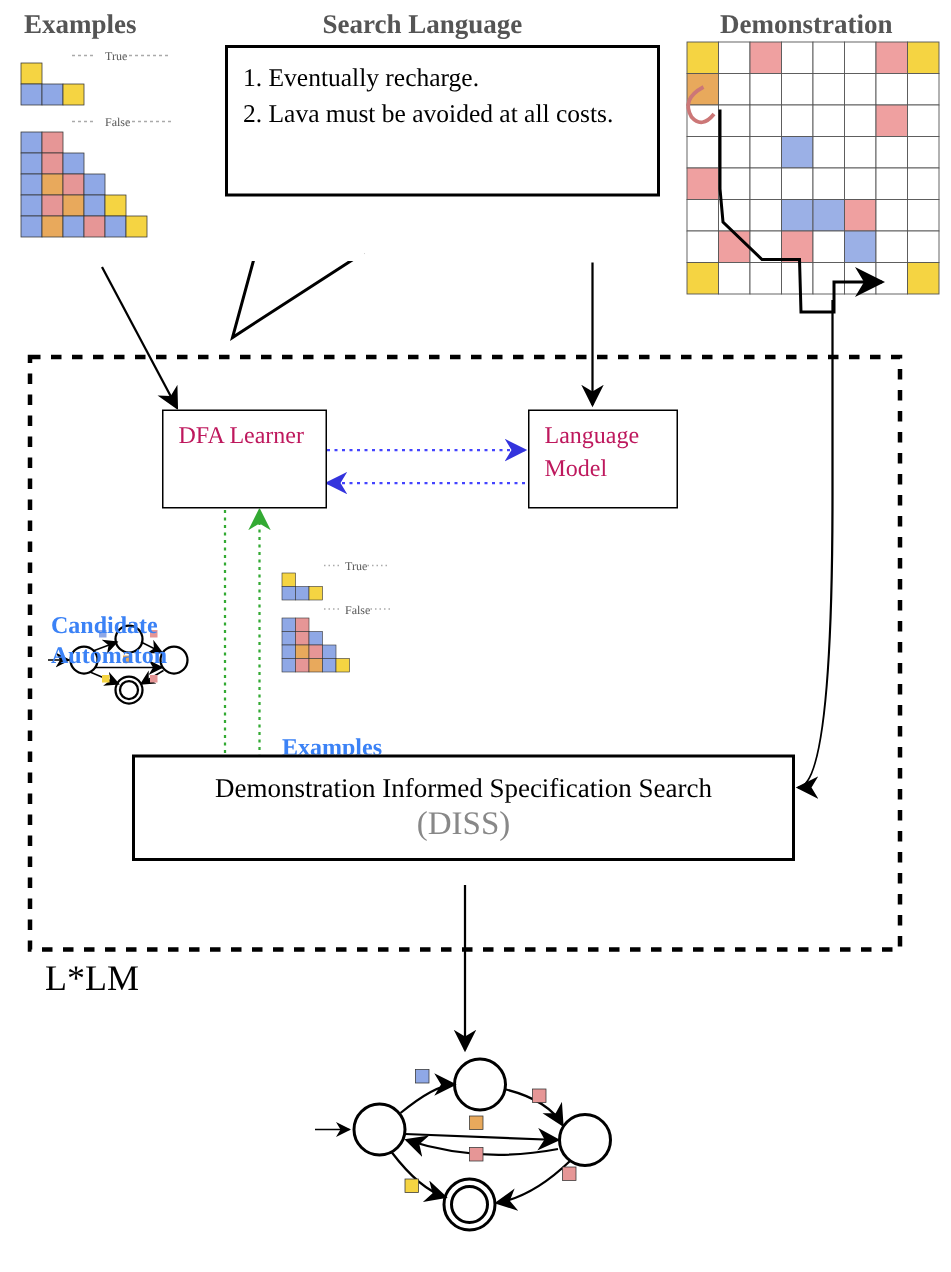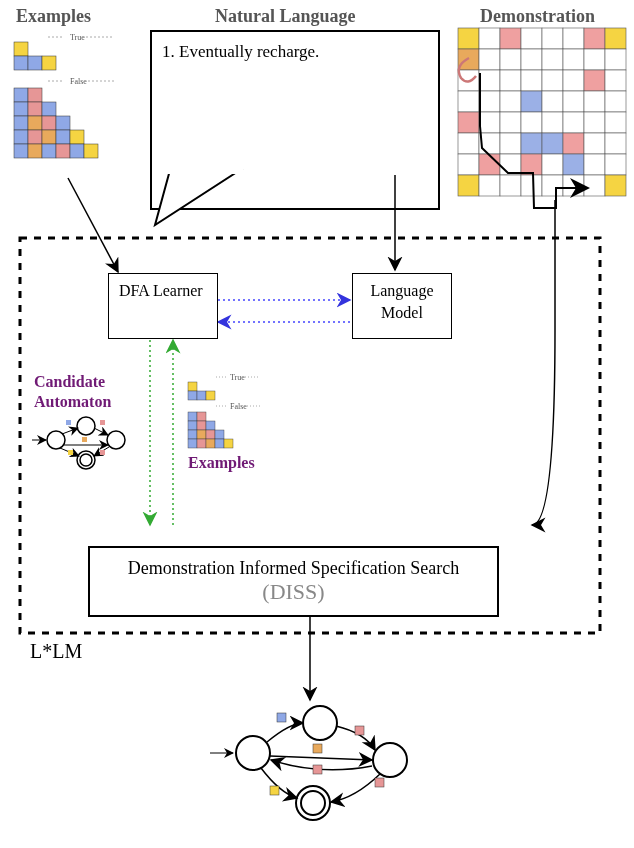--- a/index.html
+++ b/index.html
@@ -13,28 +13,29 @@
     svg.main { position: absolute; top: 0; left: 0; }
     .label {
       position: absolute;
       font-size: 18px;
       font-weight: bold;
       color: #555;
     }
     .sublabel {
       position: absolute;
       font-size: 16px;
-      color: #701a75;
+      color: #3b82f6;
+      margin-top: 36px;
     }
     .box {
       position: absolute;
       border: 1.5px solid #000;
       background: white;
       font-size: 16px;
-      color: #000000;
+      color: #be185d;
       padding: 6px 10px;
     }
     .nl-box {
       position: absolute;
       border: 2px solid #000;
       background: white;
       padding: 8px 10px;
       font-size: 17px;
       line-height: 1.4;
     }
@@ -42,34 +43,35 @@
       position: absolute;
       border: 2px solid #000;
       background: white;
       text-align: center;
       padding: 10px 8px;
     }
     .diss-title { font-size: 18px; color: #000; }
     .diss-sub { font-size: 22px; color: #888; }
     .llm-label {
       position: absolute;
-      font-size: 20px;
+      font-size: 24px;
       color: #000;
     }
     .tiny { font-size: 8px; fill: #555; font-family: Georgia, serif; }
   </style>
 </head>
 <body>
 
 <div class="label" style="left:16px; top:6px;">Examples</div>
-<div class="label" style="left:215px; top:6px;">Natural Language</div>
+<div class="label" style="left:215px; top:6px;">Search Language</div>
 <div class="label" style="left:480px; top:6px;">Demonstration</div>
 
-<div class="nl-box" style="left:150px; top:30px; width:290px; height:180px;">
+<div class="nl-box" style="left:150px; top:30px; width:290px; height:101px;">
   <div>1. Eventually recharge.</div>
+  <div>2. Lava must be avoided at all costs.</div>
 </div>
 
 <svg class="main" width="634" height="848">
   <defs>
     <marker id="arrow" markerWidth="12" markerHeight="12" refX="9" refY="5" orient="auto">
       <path d="M0,0 L10,5 L0,10 L3,5 Z" fill="#000"></path>
     </marker>
     <marker id="arrow-blue" markerWidth="12" markerHeight="12" refX="9" refY="5" orient="auto">
       <path d="M0,0 L10,5 L0,10 L3,5 Z" fill="#33d"></path>
     </marker>
@@ -280,26 +282,26 @@
     <rect x="45" y="78" width="9" height="9" fill="#f5d442" stroke="#333" stroke-width="0.5"></rect>
     <rect x="88" y="57" width="9" height="9" fill="#e69696" stroke="#333" stroke-width="0.5"></rect>
   </g>
 
 </svg>
 
 <div class="box" style="left:108px; top:273px; width:110px; height:66px; line-height:1.35;">
   <span>DFA Learner</span>
 </div>
 
-<div class="box" style="left:352px; top:273px; width:100px; height:66px; text-align:center; line-height:1.35;">
+<div class="box" style="left:352px; top:273px; width:100px; height:66px; text-align:left; line-height:1.35;">
   <span>Language Model</span>
 </div>
 
 <div class="sublabel" style="left:34px; top:372px; width:110px; font-weight:bold; line-height:1.25;">Candidate Automaton</div>
 
 <div class="sublabel" style="left:188px; top:454px; font-weight:bold;">Examples</div>
 
-<div class="diss-box" style="left:88px; top:546px; width:411px;">
+<div class="diss-box" style="left:88px; top:503px; width:442px;">
   <div class="diss-title">Demonstration Informed Specification Search</div>
   <div class="diss-sub">(DISS)</div>
 </div>
 
 <div class="llm-label" style="left:30px; top:640px;">L*LM</div>
 
 </body></html>

